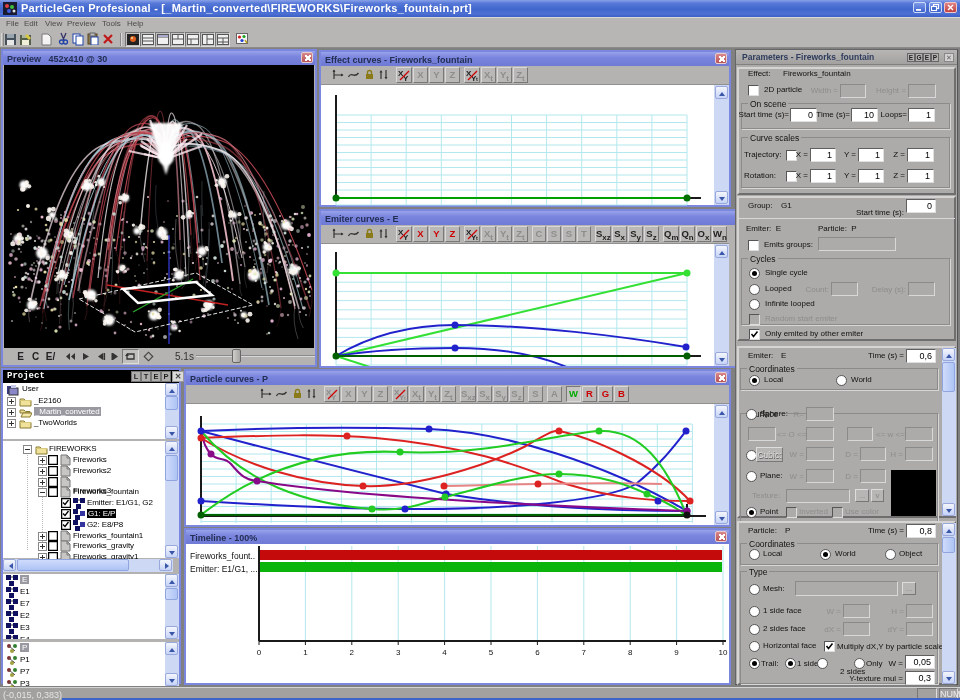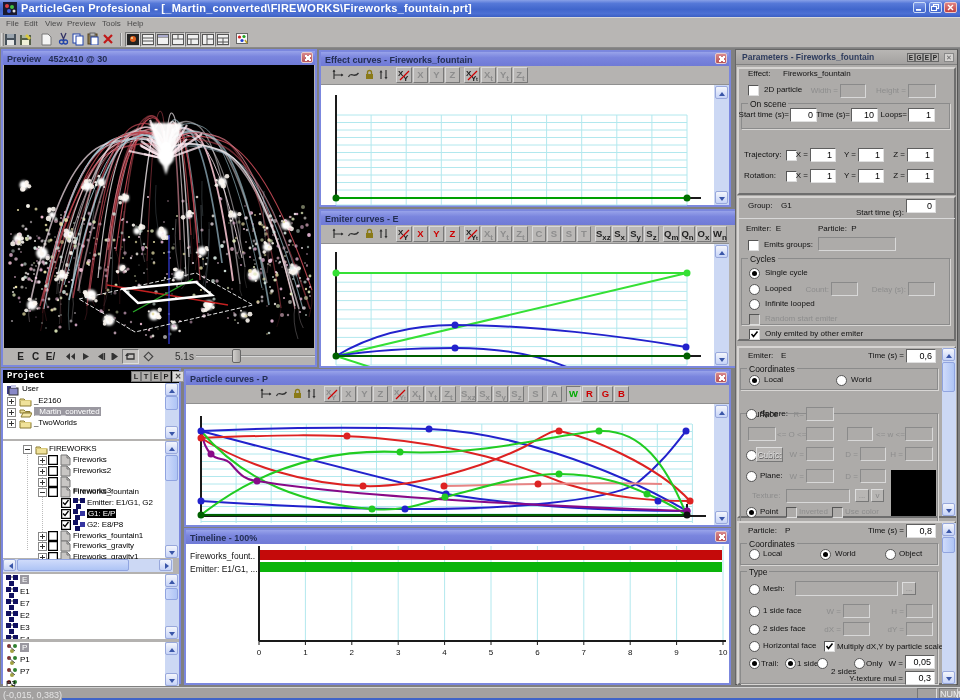--- a/index.html
+++ b/index.html
@@ -1441,21 +1441,21 @@
       </div>
       <div class="trow" style="left:17px;top:25px;">P7</div>
       <div class="a " style="left:3px;top:37px;width:12px;height:11px;">
         <svg width="12" height="11">
           <circle cx="3" cy="3" r="2" fill="#803030"></circle>
           <circle cx="9" cy="3" r="2" fill="#308030"></circle>
           <circle cx="6" cy="8" r="2" fill="#a0a040"></circle>
           <line x1="3" y1="3" x2="9" y2="8" stroke="#555"></line>
         </svg>
       </div>
-      <div class="trow" style="left:3px;top:37px;text-align:right;">P3</div>
+      <div class="trow" style="left:17px;top:37px;text-align:right;">P3</div>
       <div class="a sbv" style="left:162px;top:0;width:14px;height:44px;">
         <div class="a sbtn" style="left:0px;top:0px;width:13px;height:13px;">
           <div class="arr up"></div>
         </div>
         <div class="a sbtn" style="left:0px;top:31px;width:13px;height:13px;">
           <div class="arr down"></div>
         </div>
       </div>
     </div>
 </div>
@@ -1770,20 +1770,23 @@
     <div class="a inpd" style="left:172px;top:34px;width:28px;height:14px;"></div>
     <div class="a gbx" style="left:5px;top:53px;width:209px;height:26px;">
       <div class="glb">On scene</div>
     </div>
     <div class="lbl" style="right:168px;top:60px;">Start time (s)=</div>
     <div class="a inp" style="left:54px;top:58px;width:27px;height:14px;">0</div>
     <div class="lbl" style="right:107px;top:60px;">Time (s)=</div>
     <div class="a inp" style="left:115px;top:58px;width:27px;height:14px;">10</div>
     <div class="lbl" style="right:50px;top:60px;">Loops=</div>
     <div class="a inp" style="left:172px;top:58px;width:27px;height:14px;">1</div>
+    <div class="a gbx" style="left:5px;top:87px;width:209px;height:51px;">
+      <div class="glb">Curve scales</div>
+    </div>
     <div class="lbl" style="left:8px;top:100px;">Trajectory:</div>
     <div class="a cb" style="left:50px;top:100px;"></div>
     <div class="lbl" style="right:149px;top:100px;">X =</div>
     <div class="a inp" style="left:74px;top:98px;width:26px;height:14px;">1</div>
     <div class="lbl" style="right:101px;top:100px;">Y =</div>
     <div class="a inp" style="left:122px;top:98px;width:26px;height:14px;">1</div>
     <div class="lbl" style="right:52px;top:100px;">Z =</div>
     <div class="a inp" style="left:171px;top:98px;width:27px;height:14px;">1</div>
     <div class="lbl" style="left:8px;top:121px;">Rotation:</div>
     <div class="a cb" style="left:50px;top:121px;"></div>
@@ -1923,21 +1926,21 @@
       <svg width="9" height="9" style="display:block">
         <path d="M1.5 4 L3.5 6.5 L7.5 1.5" fill="none" stroke="#000" stroke-width="1.5"></path>
       </svg>
     </div>
     <div class="lbls" style="left:101px;top:592px;">Multiply dX,Y by particle scale</div>
     <div class="a rad on" style="left:13px;top:608px;"></div>
     <div class="lbls" style="left:25px;top:609px;">Trail:</div>
     <div class="a rad on" style="left:49px;top:608px;"></div>
     <div class="lbls" style="left:61px;top:609px;">1 side</div>
     <div class="a rad" style="left:81px;top:608px;"></div>
-    <div class="lbls" style="left:95px;top:609px;margin-top:8px;">2 sides</div>
+    <div class="lbls" style="left:104px;top:609px;margin-top:8px;">2 sides</div>
     <div class="a rad" style="left:118px;top:608px;"></div>
     <div class="lbls" style="left:130px;top:609px;">Only</div>
     <div class="lbl" style="right:54px;top:609px;">W =</div>
     <div class="a inp" style="left:169px;top:605px;width:30px;height:14px;">0,05</div>
     <div class="lbl" style="right:54px;top:624px;">Y-texture mul =</div>
     <div class="a inp" style="left:169px;top:621px;width:30px;height:14px;">0,3</div>
     <div class="a sbv" style="left:206px;top:473px;width:14px;height:161px;">
       <div class="a sbtn" style="left:0px;top:0px;width:13px;height:13px;">
         <div class="arr up"></div>
       </div>

